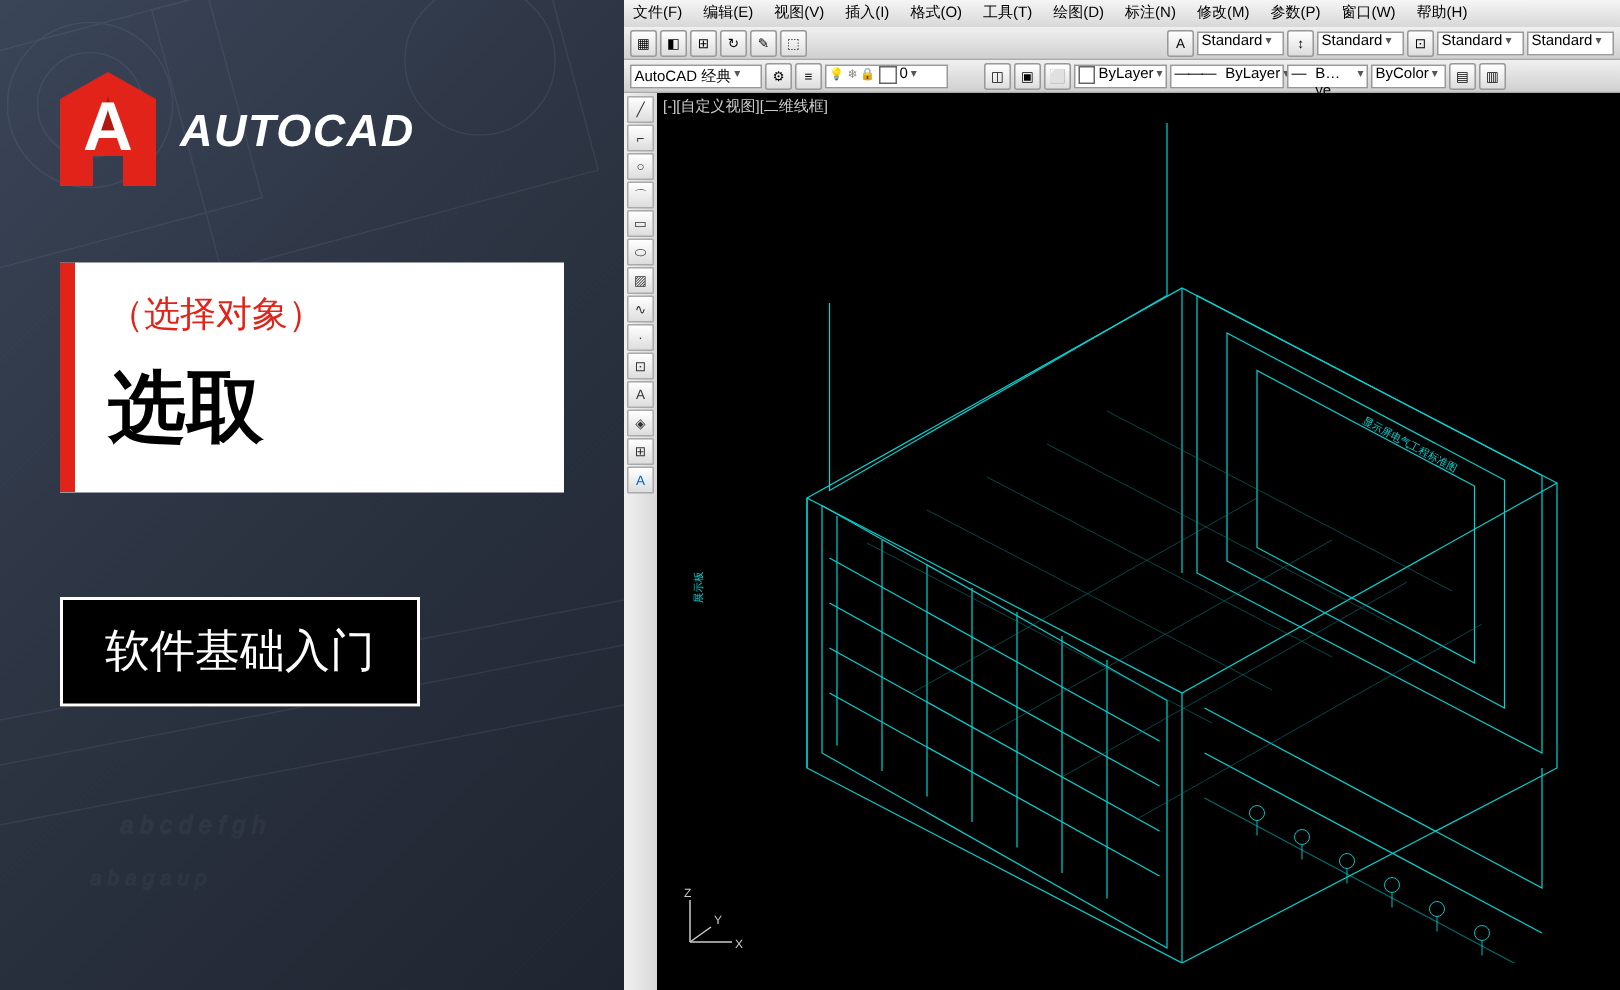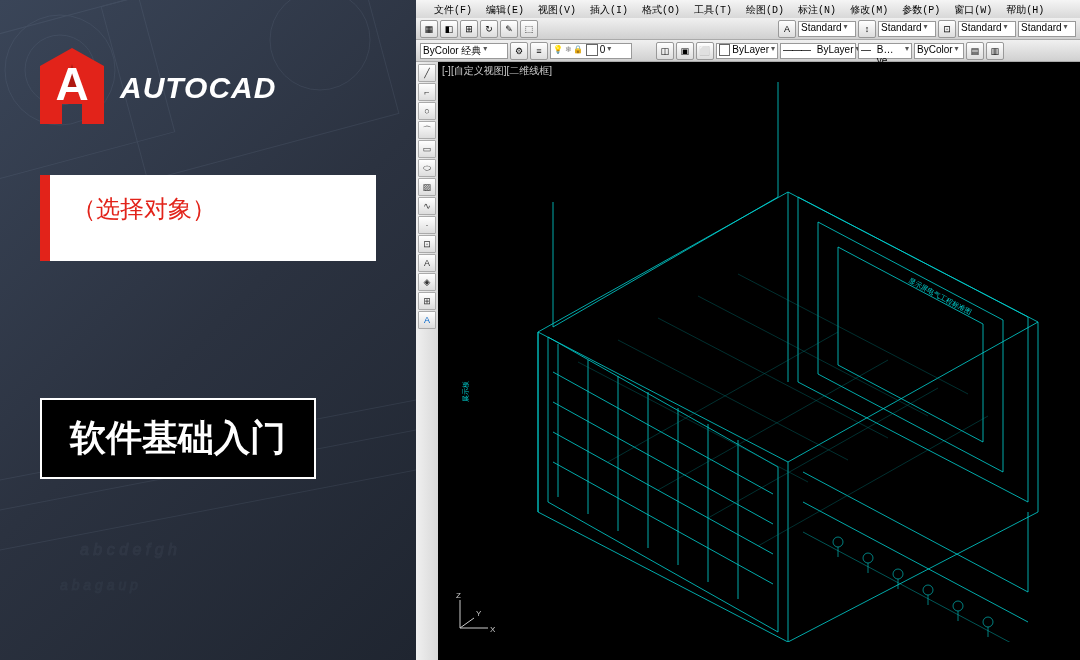--- a/index.html
+++ b/index.html
@@ -65,41 +65,40 @@
     .black-card {
       position: absolute;
       left: 40px; top: 398px;
       background: #000;
       border: 2px solid #fff;
       padding: 14px 28px;
     }
     
     .black-card-text {
       color: #fff;
-      font-size: 36px;
-      font-weight: 700;
+      font-size: 30px;
+      font-weight: 400;
     }
     
     .cad-window {
       position: absolute;
       left: 416px; top: 0;
       width: 664px; height: 660px;
       background: #e8e8e8;
     }
     
     .menubar {
       height: 18px;
       background: linear-gradient(to bottom, #f5f5f5, #d8d8d8);
       display: flex;
-      align-items: flex-end;
+      align-items: flex-start;
       font-size: 10px;
       color: #000;
-      padding-left: 12px;
+      padding-left: 0;
       gap: 2px;
-      font-family: Liberation Mono, monospace;
     }
     
     .menu-item {
       padding: 1px 6px;
       cursor: pointer;
     }
     
     .toolbar {
       height: 22px;
       background: linear-gradient(to bottom, #f0f0f0, #d0d0d0);
@@ -218,20 +217,21 @@
     <svg class="autocad-logo" viewBox="0 0 64 80">
       <path d="M 32 0 L 64 18 L 64 76 L 42 76 L 42 56 L 22 56 L 22 76 L 0 76 L 0 18 Z" fill="#e2231a"></path>
       <path d="M 32 16 L 40 42 L 24 42 Z" fill="#b01810"></path>
       <text x="32" y="52" text-anchor="middle" font-size="46" font-weight="bold" fill="#fff">A</text>
     </svg>
     <span class="autocad-text">AUTOCAD</span>
   </div>
 
   <div class="white-card">
     <div class="subtitle-red">（选择对象）</div>
+    <div class="title-main">选取</div>
   </div>
 
   <div class="black-card">
     <span class="black-card-text">软件基础入门</span>
   </div>
 </div>
 
 <div class="cad-window">
 
   <div class="menubar">
@@ -269,21 +269,21 @@
     <span class="tb-select" style="width:58px">
         <span>Standard</span>
       </span>
     <span class="tb-select" style="width:58px">
         <span>Standard</span>
       </span>
   </div>
 
   <div class="toolbar">
     <span class="tb-select" style="width:88px">
-        <span>ByColor 经典</span>
+        <span>AutoCAD 经典</span>
       </span>
     <span class="tb-btn">⚙</span>
     <span class="tb-btn">≡</span>
     <span class="tb-select" style="width:82px">
       <span style="display:flex;align-items:center;gap:2px">
         <span style="color:#888;font-size:8px">💡</span>
           <span style="color:#888;font-size:8px">❄</span>
           <span style="color:#888;font-size:8px">🔒</span>
         <span class="tb-colorswatch" style="background:#fff"></span>
         <span>0</span>

